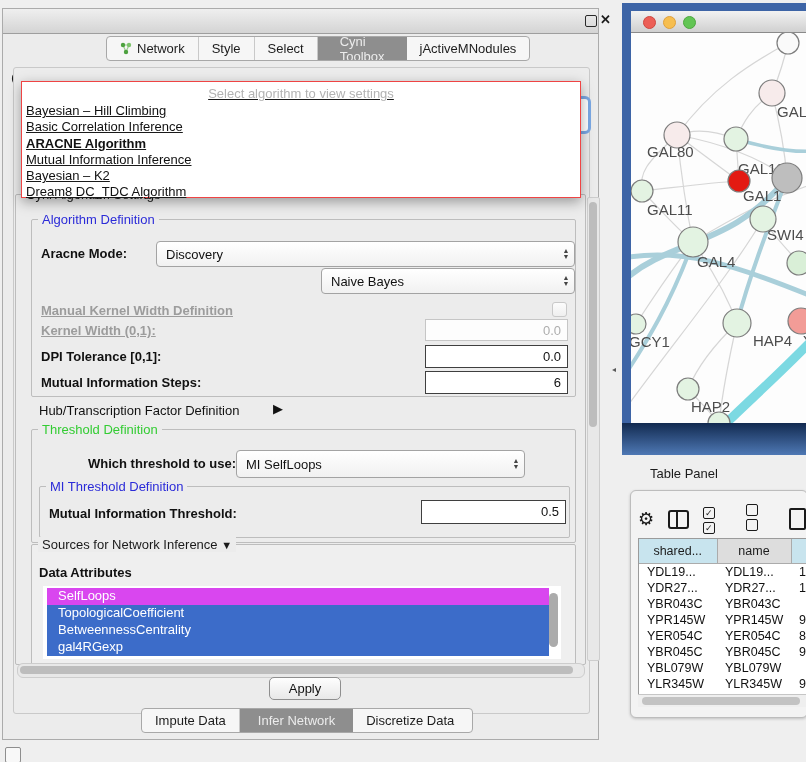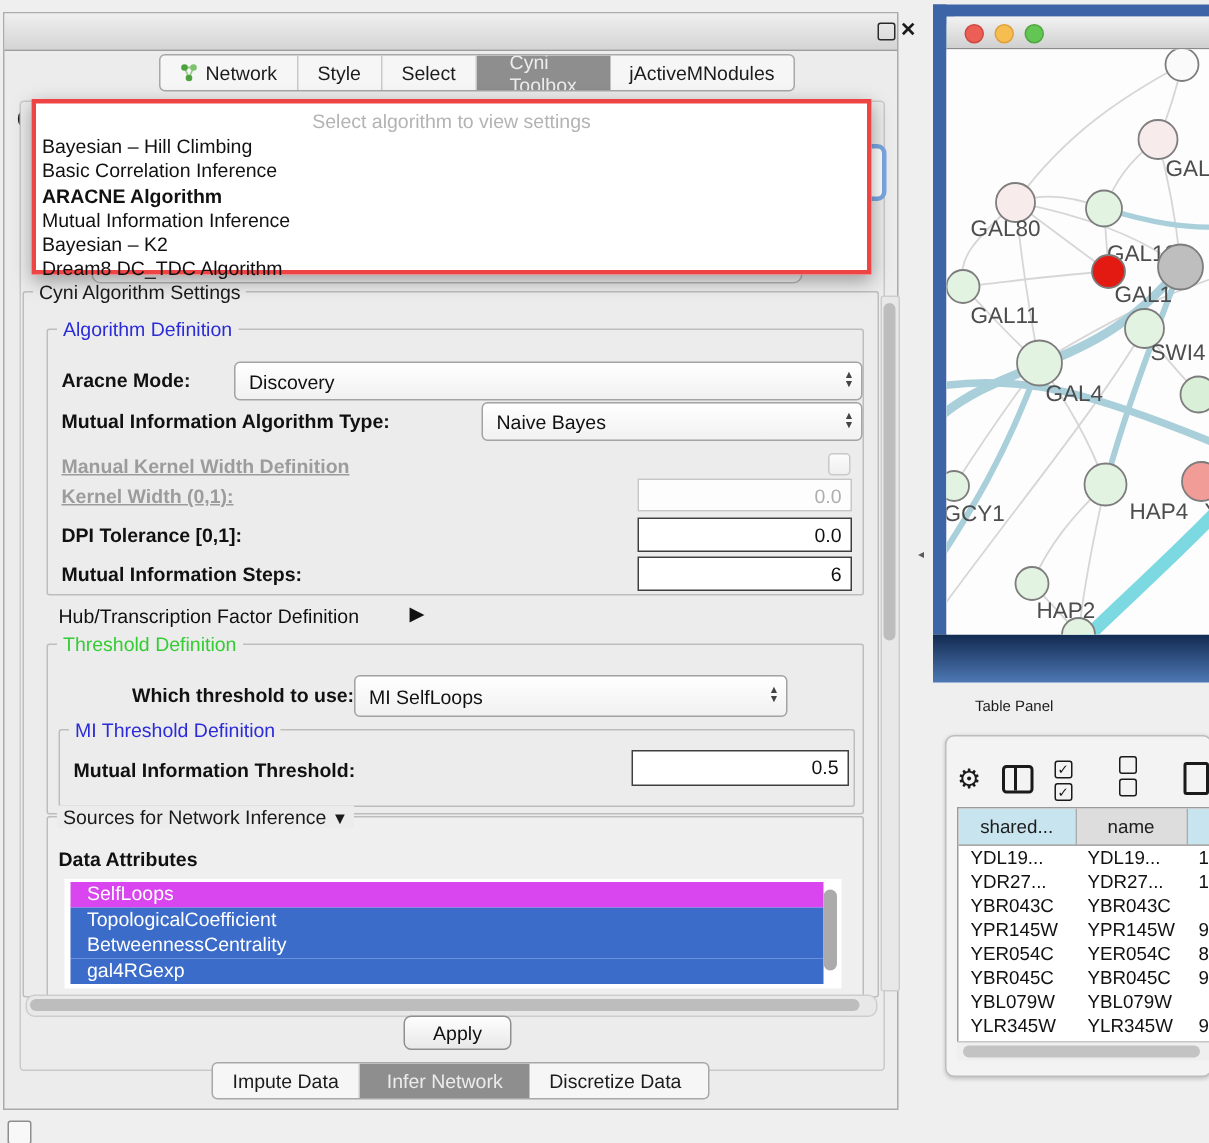--- a/index.html
+++ b/index.html
@@ -41,22 +41,22 @@
   .combo .steppers{width:16px;display:flex;flex-direction:column;align-items:center;justify-content:center;
                    color:#444;font-size:7px;line-height:6px;}
 
   
   .field{background:#fff;text-align:right;padding-right:6px;color:#111;box-sizing:border-box;}
   .field-strong{border:1.5px solid #3F3F3F;}
   .field-dim{border:1px solid #C6C6C6;color:#ADADAD;background:#FDFDFD;}
   .mini-check{border:1px solid #C9C9C9;border-radius:3px;background:linear-gradient(#FCFCFC,#EFEFEF);}
 
   
-  .dropdown{left:18px;top:57px;width:560px;height:117px;background:#fff;border:3px solid #ef4444;
-            box-shadow:0 4px 12px rgba(0,0,0,0.35);z-index:30;padding-top:4px;box-sizing:border-box;}
+  .dropdown{left:18px;top:72px;width:560px;height:117px;background:#fff;border:1px solid #ef4444;
+            box-shadow:0 4px 12px rgba(0,0,0,0.35);z-index:30;padding-top:4px;box-sizing:border-box;text-decoration:underline;}
   .dd-prompt{text-align:center;color:#B3B3B3;font-size:13px;height:17px;line-height:16px;}
   .dd-item{height:16.3px;line-height:16px;padding-left:4px;color:#111;white-space:nowrap;}
   .dd-selected{font-weight:bold;}
   .ghost{z-index:5;}
 
   
   .attr-list{background:#fff;padding:2px 0 0 4px;box-sizing:border-box;overflow:hidden;}
   .attr-item{width:502px;height:17px;line-height:16px;padding-left:11px;background:#3C6CC9;color:#fff;
              white-space:nowrap;box-sizing:border-box;}
 
@@ -72,21 +72,21 @@
   .net-blue-left{left:622px;top:3px;width:9px;height:420px;background:#3D64A6;}
   .net-blue-top{left:622px;top:3px;width:184px;height:8px;background:#3D64A6;}
   .net-blue-bottom{left:622px;top:423px;width:184px;height:32px;background:linear-gradient(#122A50,#4E78B4);}
   .net-titlebar{left:631px;top:11px;width:175px;height:22px;background:linear-gradient(#F2F2F2,#D0D0D0);
                 border-bottom:1px solid #8A8A8A;border-top-left-radius:6px;box-sizing:border-box;}
   .light{width:13px;height:13px;border-radius:50%;box-sizing:border-box;position:absolute;top:5px;}
   .net-canvas{left:631px;top:33px;width:175px;height:390px;background:#FDFDFD;}
   .node-label{font-family:"Liberation Sans", sans-serif;font-size:15px;fill:#4D4D4D;}
 
   
-  .tp-label{left:650px;top:466px;font-size:10px;color:#1c1c1c;}
+  .tp-label{left:650px;top:466px;font-size:13px;color:#1c1c1c;}
   .tp-win{left:630px;top:490px;width:176px;height:226px;background:#F3F3F3;border:1px solid #BDBDBD;
           border-radius:6px;box-shadow:0 1px 3px rgba(0,0,0,0.2);}
   .tp-toolbar{left:638px;top:505px;width:168px;height:28px;display:flex;align-items:center;gap:14px;}
   .icon-dark{color:#1A1A1A;}
   .split-icon{width:17px;height:15px;border:2px solid #1A1A1A;border-radius:3px;position:relative;}
   .split-icon::after{content:"";position:absolute;left:6px;top:0;width:2px;height:100%;background:#1A1A1A;}
   .cb{width:10px;height:10px;border:1.5px solid #1A1A1A;border-radius:2px;display:inline-flex;
       align-items:center;justify-content:center;font-size:9px;color:#1A1A1A;margin-right:3px;}
   .doc-icon{width:13px;height:18px;border:2px solid #1A1A1A;border-radius:2px;}
   .tp-table{left:638px;top:538px;width:168px;height:158px;background:#fff;border-left:1px solid #9B9B9B;
@@ -156,21 +156,20 @@
 
   <span class="abs blbl" style="left:38px;top:237px;">Aracne Mode:</span>
   <div class="abs combo" style="left:153px;top:232px;width:417px;height:24px;">
     <span class="ctext">Discovery</span>
     <span class="steppers">
         <span>▲</span>
         <span>▼</span>
       </span>
   </div>
 
-  <span class="abs blbl" style="left:38px;top:264px;">Mutual Information Algorithm Type:</span>
   <div class="abs combo" style="left:318px;top:259px;width:252px;height:24px;">
     <span class="ctext">Naive Bayes</span>
     <span class="steppers">
         <span>▲</span>
         <span>▼</span>
       </span>
   </div>
 
   <span class="abs dlbl" style="left:38px;top:294px;">Manual Kernel Width Definition</span>
   <div class="abs mini-check" style="left:549px;top:293px;width:13px;height:13px;"></div>

